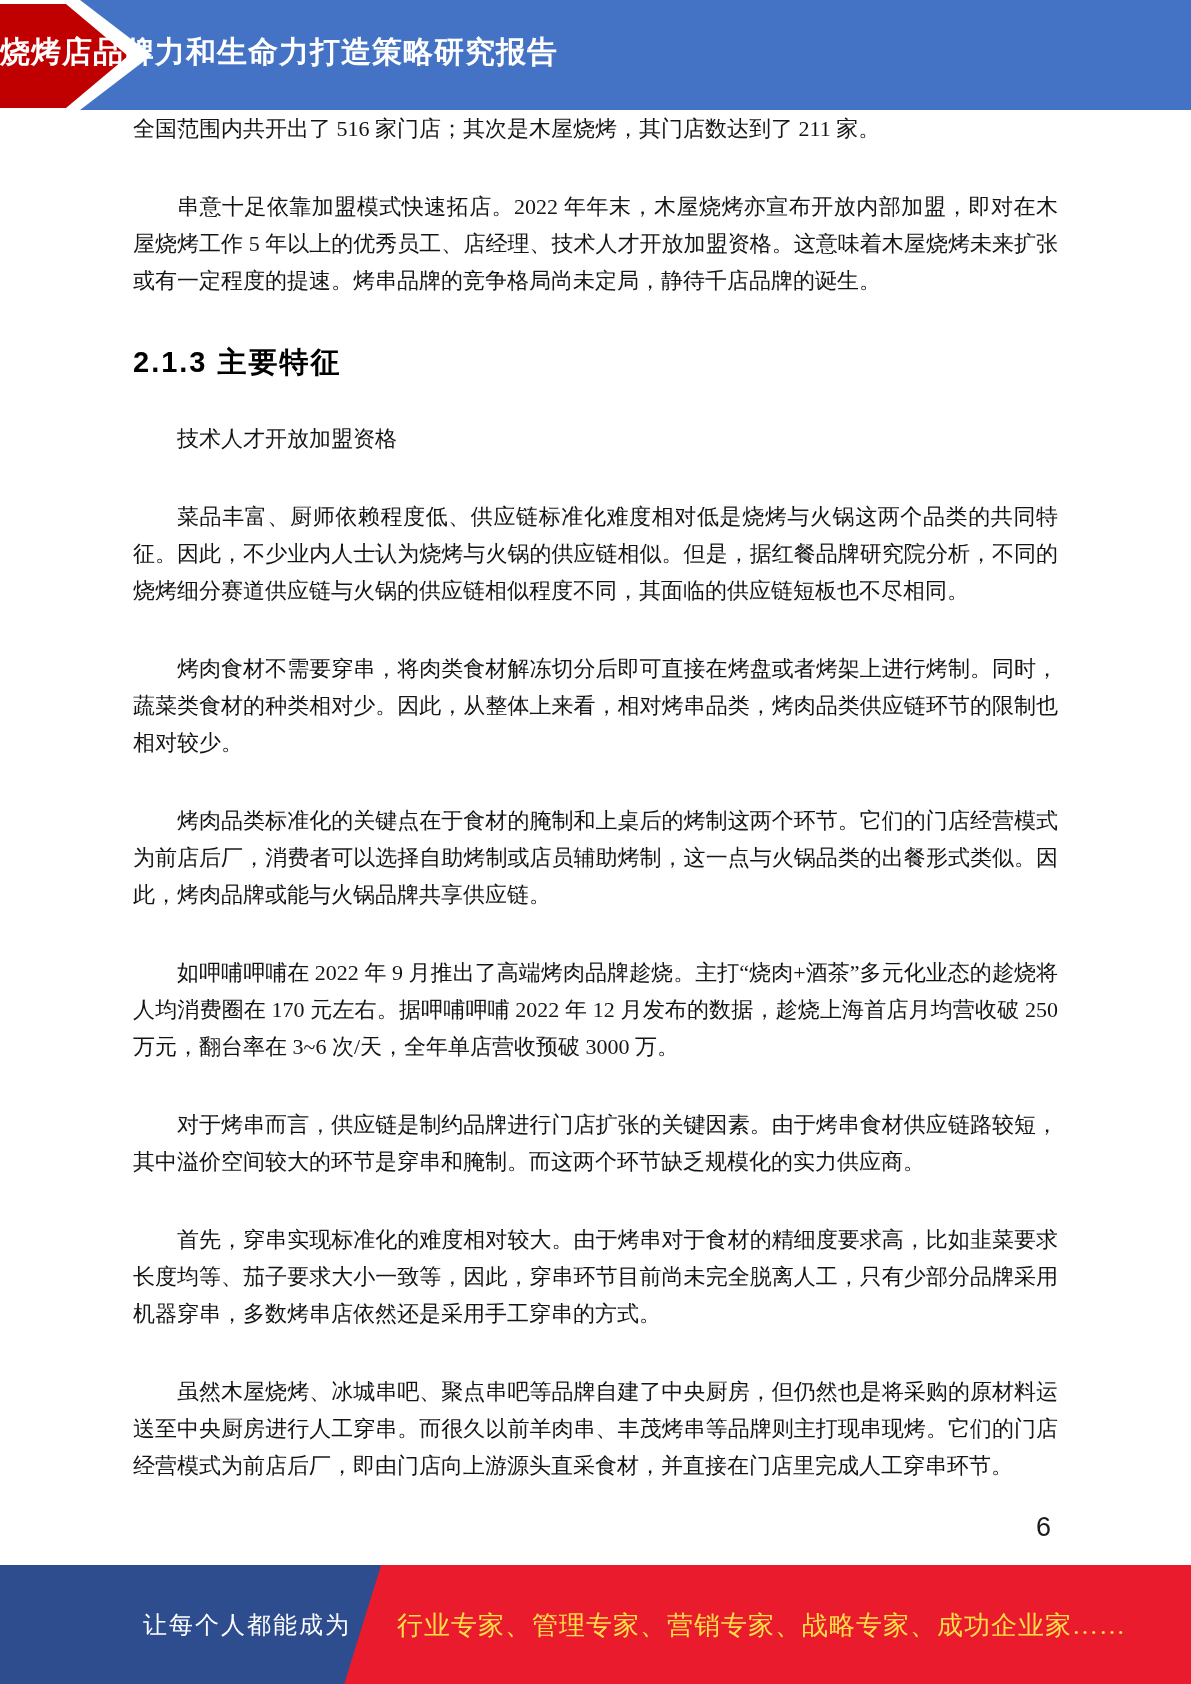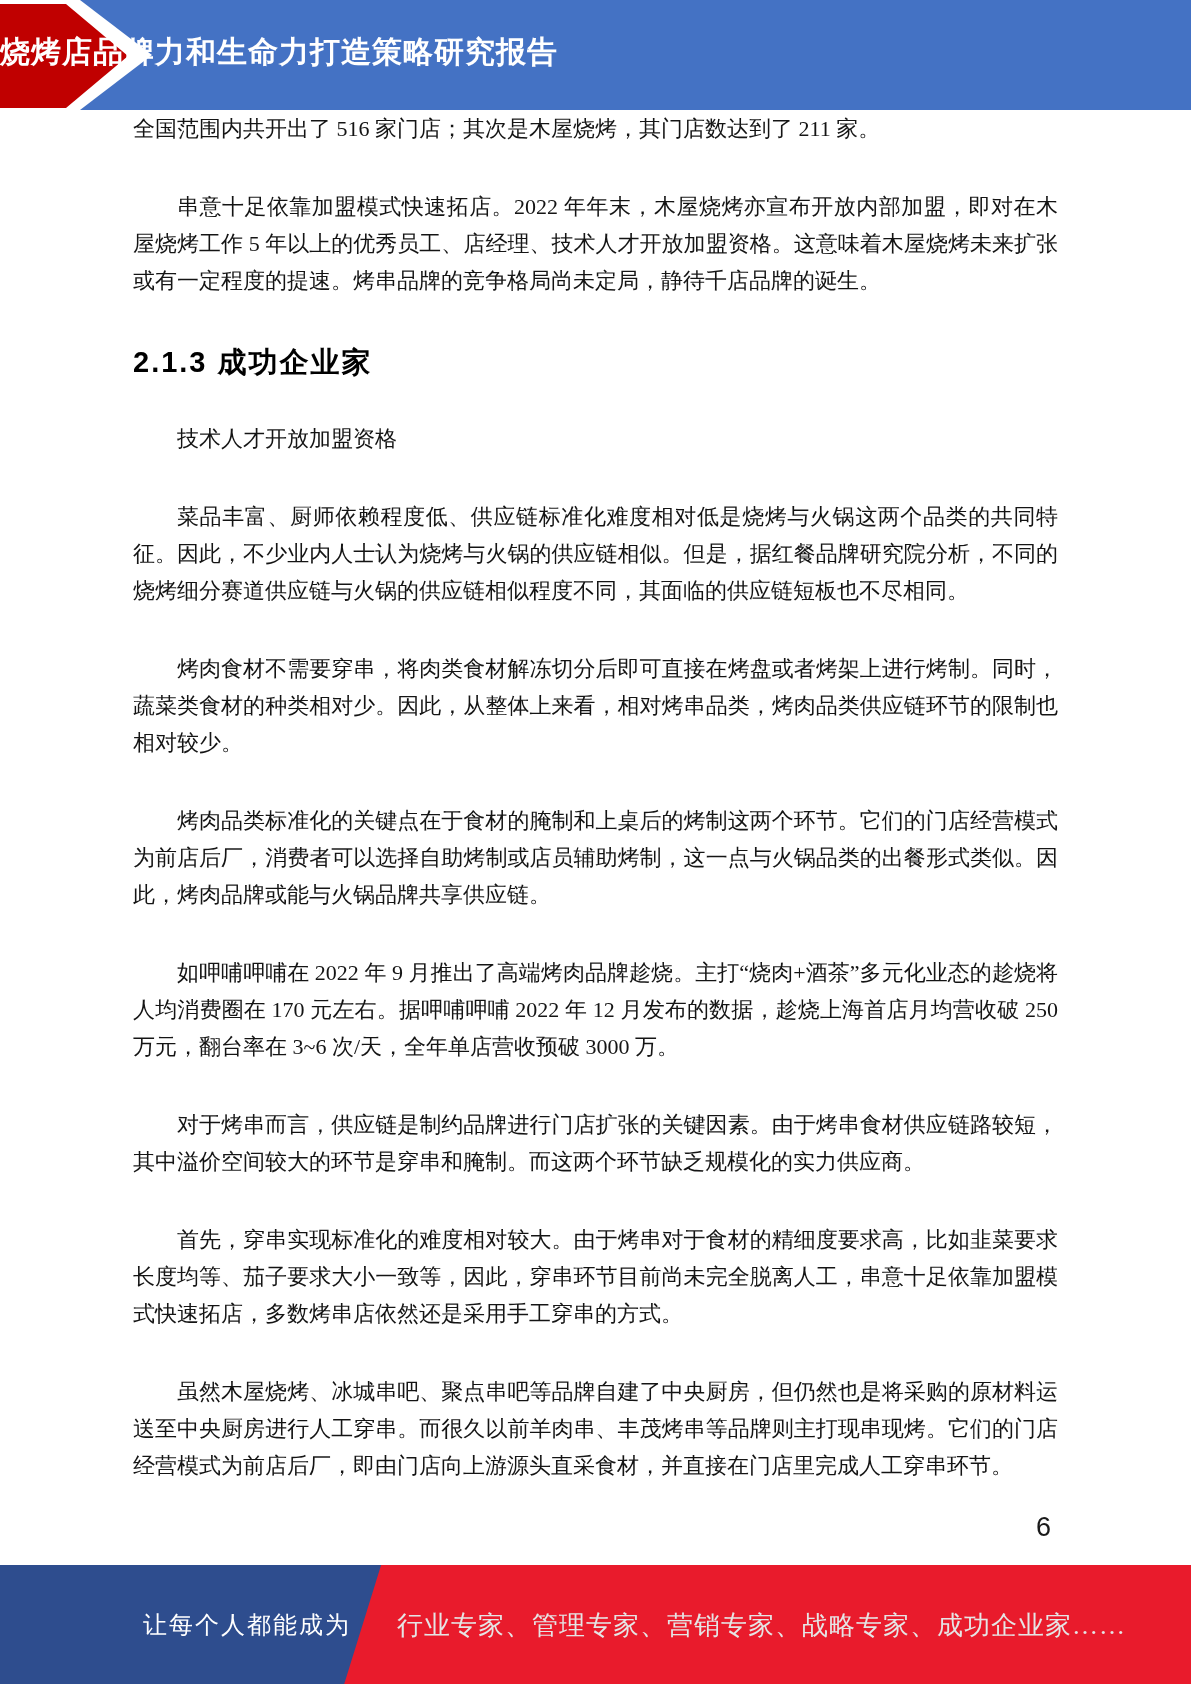--- a/index.html
+++ b/index.html
@@ -98,21 +98,21 @@
     font-size: 24px;
     letter-spacing: 2px;
     font-family: "Liberation Sans", "DejaVu Sans", sans-serif;
     white-space: nowrap;
   }
   .footer-right-text {
     position: absolute;
     left: 397px;
     top: 50%;
     transform: translateY(-50%);
-    color: #e5e5e5;
+    color: #fde047;
     font-size: 26px;
     letter-spacing: 1px;
     font-family: "Liberation Serif", "DejaVu Serif", serif;
     white-space: nowrap;
   }
 </style>
 </head>
 <body>
 
 <div class="page">
@@ -121,28 +121,28 @@
     <svg class="chevron" viewBox="0 0 160 110" preserveAspectRatio="none" aria-hidden="true">
       <polygon points="0,0 80,0 152,55 80,110 0,110" fill="#FFFFFF"></polygon>
       <polygon points="0,4 66,4 128,56 66,108 0,108" fill="#C00000"></polygon>
     </svg>
     <div class="header-title">烧烤店品牌力和生命力打造策略研究报告</div>
   </div>
 
   <div class="content">
     <p class="first">全国范围内共开出了 516 家门店；其次是木屋烧烤，其门店数达到了 211 家。</p>
     <p class="indent">串意十足依靠加盟模式快速拓店。2022 年年末，木屋烧烤亦宣布开放内部加盟，即对在木屋烧烤工作 5 年以上的优秀员工、店经理、技术人才开放加盟资格。这意味着木屋烧烤未来扩张或有一定程度的提速。烤串品牌的竞争格局尚未定局，静待千店品牌的诞生。</p>
-    <h2 class="section-heading">2.1.3 成功企业家</h2>
+    <h2 class="section-heading">2.1.3 主要特征</h2>
     <p class="indent">技术人才开放加盟资格</p>
     <p class="indent">菜品丰富、厨师依赖程度低、供应链标准化难度相对低是烧烤与火锅这两个品类的共同特征。因此，不少业内人士认为烧烤与火锅的供应链相似。但是，据红餐品牌研究院分析，不同的烧烤细分赛道供应链与火锅的供应链相似程度不同，其面临的供应链短板也不尽相同。</p>
     <p class="indent">烤肉食材不需要穿串，将肉类食材解冻切分后即可直接在烤盘或者烤架上进行烤制。同时，蔬菜类食材的种类相对少。因此，从整体上来看，相对烤串品类，烤肉品类供应链环节的限制也相对较少。</p>
     <p class="indent">烤肉品类标准化的关键点在于食材的腌制和上桌后的烤制这两个环节。它们的门店经营模式为前店后厂，消费者可以选择自助烤制或店员辅助烤制，这一点与火锅品类的出餐形式类似。因此，烤肉品牌或能与火锅品牌共享供应链。</p>
     <p class="indent">如呷哺呷哺在 2022 年 9 月推出了高端烤肉品牌趁烧。主打“烧肉+酒茶”多元化业态的趁烧将人均消费圈在 170 元左右。据呷哺呷哺 2022 年 12 月发布的数据，趁烧上海首店月均营收破 250 万元，翻台率在 3~6 次/天，全年单店营收预破 3000 万。</p>
     <p class="indent">对于烤串而言，供应链是制约品牌进行门店扩张的关键因素。由于烤串食材供应链路较短，其中溢价空间较大的环节是穿串和腌制。而这两个环节缺乏规模化的实力供应商。</p>
-    <p class="indent">首先，穿串实现标准化的难度相对较大。由于烤串对于食材的精细度要求高，比如韭菜要求长度均等、茄子要求大小一致等，因此，穿串环节目前尚未完全脱离人工，串意十足依靠加盟模式快速拓店，多数烤串店依然还是采用手工穿串的方式。</p>
+    <p class="indent">首先，穿串实现标准化的难度相对较大。由于烤串对于食材的精细度要求高，比如韭菜要求长度均等、茄子要求大小一致等，因此，穿串环节目前尚未完全脱离人工，只有少部分品牌采用机器穿串，多数烤串店依然还是采用手工穿串的方式。</p>
     <p class="indent">虽然木屋烧烤、冰城串吧、聚点串吧等品牌自建了中央厨房，但仍然也是将采购的原材料运送至中央厨房进行人工穿串。而很久以前羊肉串、丰茂烤串等品牌则主打现串现烤。它们的门店经营模式为前店后厂，即由门店向上游源头直采食材，并直接在门店里完成人工穿串环节。</p>
   </div>
 
   <div class="page-number">6</div>
 
   <div class="footer">
     <div class="footer-red"></div>
     <div class="footer-left-text">让每个人都能成为</div>
     <div class="footer-right-text">行业专家、管理专家、营销专家、战略专家、成功企业家……</div>
   </div>

